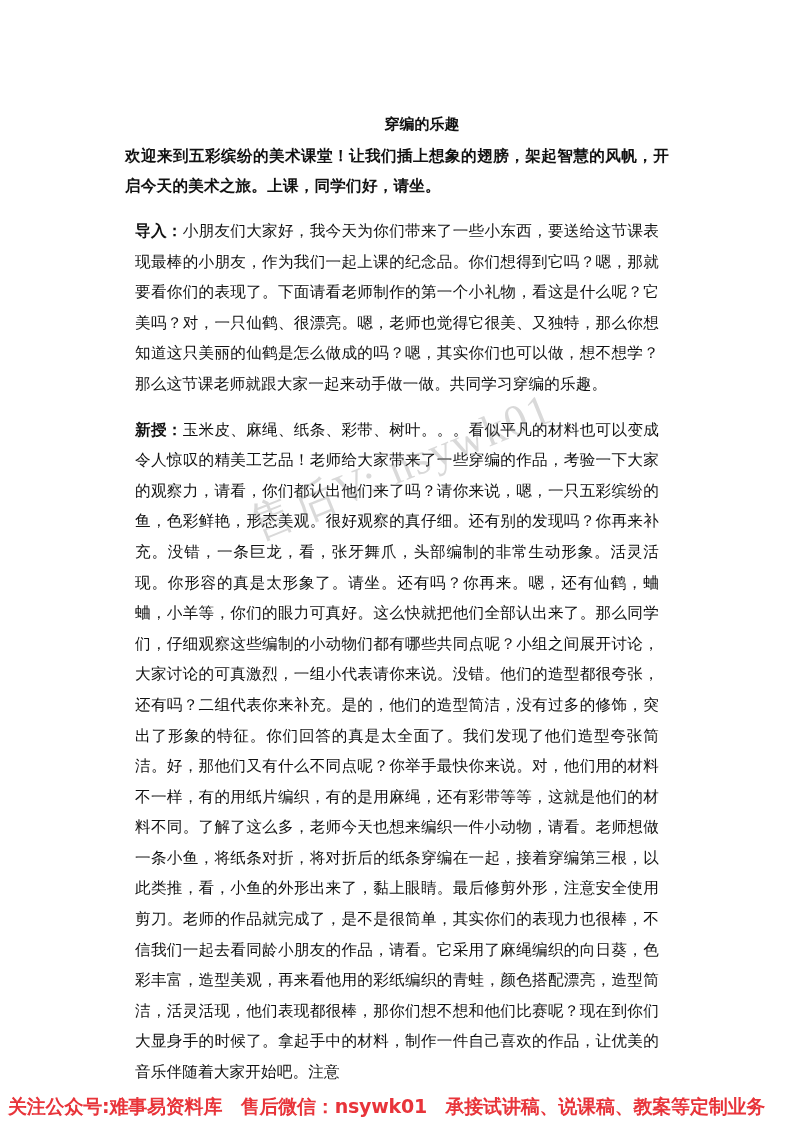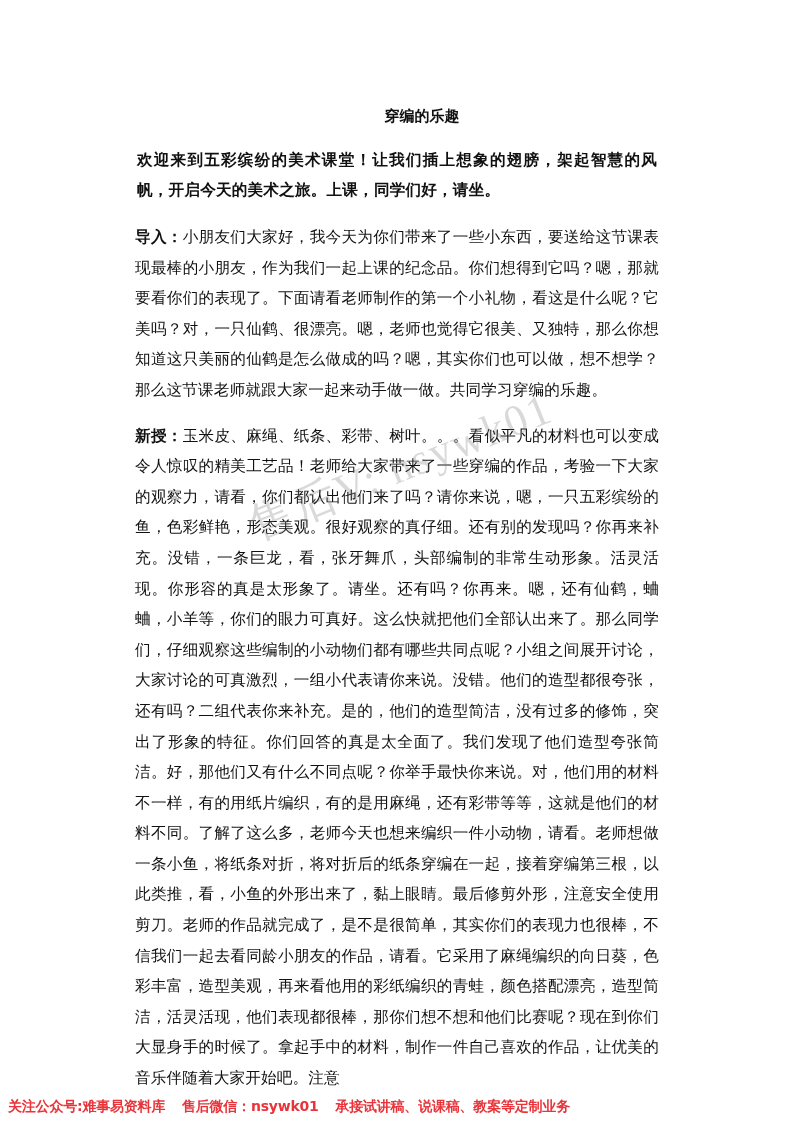--- a/index.html
+++ b/index.html
@@ -11,39 +11,39 @@
       width: 793px;
       height: 1122px;
       position: relative;
       overflow: hidden;
       font-family: "DejaVu Serif", "Liberation Serif", serif;
       color: #111111;
     }
     .page {
       position: absolute;
       left: 120px;
-      top: 104px;
+      top: 112px;
       width: 554px;
     }
     .title {
       text-align: center;
       font-family: "DejaVu Sans", "Liberation Sans", sans-serif;
       font-weight: bold;
       font-size: 15px;
       line-height: 24px;
       height: 24px;
       margin: 0 0 2px 0;
       padding-left: 50px;
     }
     .intro {
       font-family: "DejaVu Sans", "Liberation Sans", sans-serif;
       font-weight: bold;
       font-size: 15.6px;
       line-height: 30px;
-      margin: 17px;
+      margin: 5px;
       text-align: justify;
       letter-spacing: 0.2px;
     }
     .para {
       font-size: 15.6px;
       line-height: 30.6px;
       margin: 15px;
       text-align: justify;
       letter-spacing: 0.15px;
     }
@@ -65,21 +65,21 @@
       letter-spacing: 2px;
     }
     .footer {
       position: absolute;
       left: 0;
       top: 1094px;
       width: 793px;
       height: 24px;
       font-family: "DejaVu Sans", "Liberation Sans", sans-serif;
       font-weight: bold;
-      font-size: 14px;
+      font-size: 19px;
       line-height: 24px;
       color: #e8343a;
       white-space: nowrap;
       padding-left: 8px;
       box-sizing: border-box;
       letter-spacing: -0.2px;
     }
     .footer span { margin-right: 12px; }
   </style>
 </head>

